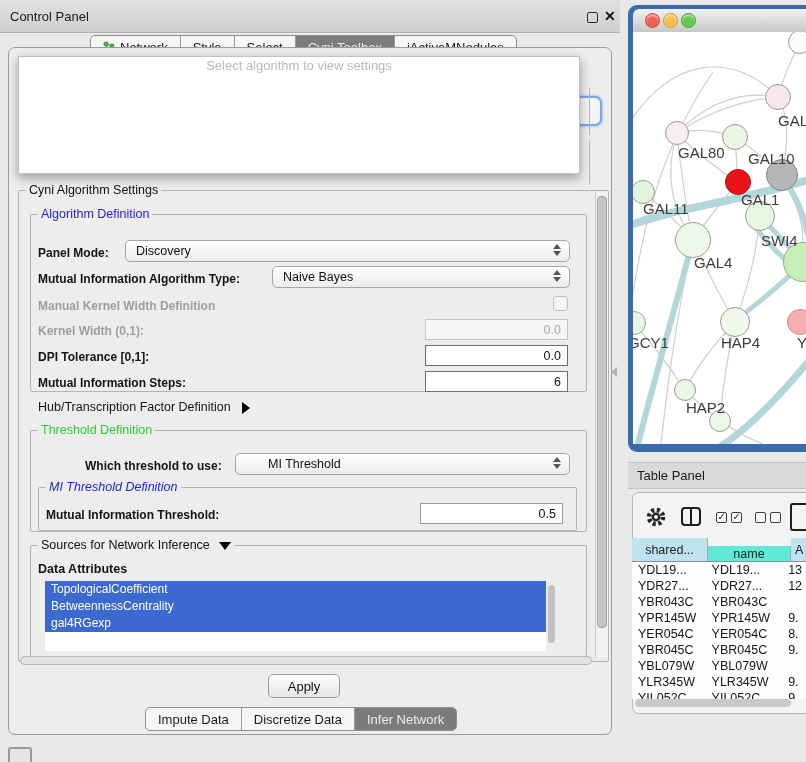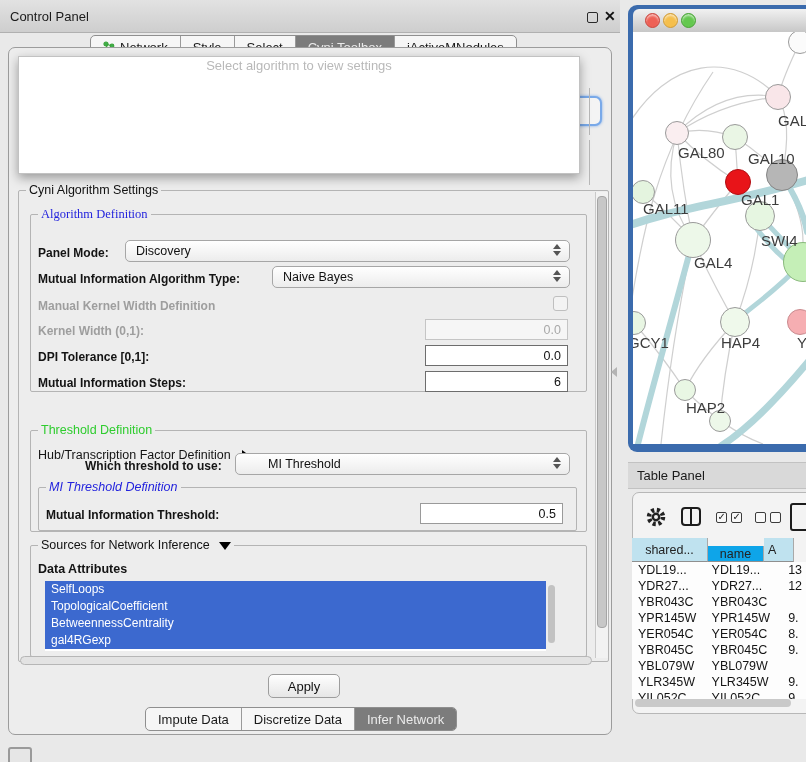--- a/index.html
+++ b/index.html
@@ -48,35 +48,35 @@
   .legend{position:absolute;background:#ededed;padding:0 3px;font-size:12.5px;color:#111;white-space:nowrap;}
   .legend.blue{color:var(--legend-blue,#2323dd);}
   .legend.green{color:var(--legend-green,#2ecc2e);}
 
   .settings-box{left:18px;top:190px;width:589px;height:470px;}
   .lg-settings{left:26px;top:183px;}
   .v-scroll{left:595px;top:192px;width:12px;height:466px;background:#f2f2f2;border-left:1px solid #c9c9c9;}
   .v-thumb{left:597px;top:196px;width:8px;height:430px;background:#c7c7c7;border:1px solid #a5a5a5;border-radius:4px;}
 
   .grp-algdef{left:30px;top:214px;width:555px;height:176px;}
-  .lg-algdef{left:38px;top:207px;font-family:Liberation Serif, serif;}
+  .lg-algdef{left:38px;top:207px;}
   .grp-threshold{left:30px;top:430px;width:555px;height:100px;}
   .lg-threshold{left:38px;top:423px;}
   .grp-mithresh{left:38px;top:487px;width:537px;height:42px;}
   .lg-mithresh{left:46px;top:480px;font-style:italic;}
   .grp-sources{left:30px;top:545px;width:555px;height:110px;}
   .lg-sources{left:38px;top:538px;}
   .tri-down{display:inline-block;margin-left:6px;width:0;height:0;
     border-left:6px solid transparent;border-right:6px solid transparent;border-top:8px solid #000;vertical-align:middle;}
   .tri-right{display:inline-block;margin-left:8px;width:0;height:0;
     border-top:6px solid transparent;border-bottom:6px solid transparent;border-left:8px solid #000;vertical-align:middle;}
 
   .lbl{font-size:12px;font-weight:bold;color:#141414;white-space:nowrap;}
   .lbl.dis{color:#9e9e9e;}
-  .plain{font-size:12.5px;color:#141414;white-space:nowrap;margin-top:48px;}
+  .plain{font-size:12.5px;color:#141414;white-space:nowrap;}
 
   .combo{height:22px;border:1px solid #a6a6a6;border-radius:5px;
     background:linear-gradient(#ffffff,#ececec);font-size:12.5px;color:#111;
     display:flex;align-items:center;padding-left:10px;box-sizing:border-box;}
   .combo .stepper{position:absolute;right:8px;top:3px;display:flex;flex-direction:column;line-height:0;}
   .combo .stepper i{width:0;height:0;border-left:4px solid transparent;border-right:4px solid transparent;}
   .combo .stepper .up{border-bottom:5px solid #555;margin-bottom:2px;}
   .combo .stepper .dn{border-top:5px solid #555;}
 
   .field{height:21px;box-sizing:border-box;background:#fff;border:1px solid #6d6d6d;
@@ -130,21 +130,21 @@
   .cbg2{left:755px;top:512px;}
   .mini-cb{width:9px;height:9px;border:1.5px solid #3c3c3c;border-radius:2px;background:#f8f8f8;
     margin-right:4px;position:relative;}
   .mini-cb.checked:after{content:"\2713";position:absolute;left:0.5px;top:-2.5px;font-size:10px;color:#222;}
   .doc-icon{left:790px;top:503px;width:15px;height:24px;border:2.5px solid #1c1c1c;border-radius:3px;}
 
   .tbl-header{left:632px;top:538px;height:24px;display:flex;font-size:12.5px;color:#222;}
   .th{display:flex;align-items:center;justify-content:center;box-sizing:border-box;
     border-right:1px solid #a9a9a9;border-bottom:1px solid #8f8f8f;overflow:hidden;}
   .th.c1{width:76px;background:var(--header-blue,#bfe2ef);}
-  .th.c2{width:56px;background:#0ea5e9;margin-top:8px;}
+  .th.c2{width:83px;background:#5eead4;margin-top:8px;}
   .th.c3{width:30px;background:var(--header-blue,#bfe2ef);justify-content:flex-start;padding-left:4px;}
   .tbl-body{left:632px;top:562px;width:182px;height:137px;overflow:hidden;background:#fdfdfd;}
   .trow{display:flex;height:16px;line-height:16px;font-size:12.5px;color:#151515;}
   .tc{overflow:hidden;white-space:nowrap;box-sizing:border-box;}
   .tc.c1{width:76px;padding-left:6px;}
   .tc.c2{width:77px;padding-left:4px;}
   .tc.c3{width:30px;padding-left:4px;}
   .tbl-hscroll{left:633px;top:699px;width:172px;height:10px;}
   .tbl-hthumb{width:156px;height:8px;background:#c9c9c9;border-radius:4px;margin-left:2px;}
 
@@ -261,21 +261,20 @@
   <span class="abs lbl" style="left:46px;top:508px;">Mutual Information Threshold:</span>
   <div class="abs field lite" style="left:420px;top:503px;width:143px;">0.5</div>
 
   <div class="abs grp grp-sources"></div>
   <span class="legend lg-sources">
     <span>Sources for Network Inference</span>
     <span class="tri-down"></span>
   </span>
   <span class="abs lbl" style="left:38px;top:562px;font-size:12.5px;">Data Attributes</span>
   <div class="abs attr-list" id="attr-list">
-      <div class="attr-item sel">SelfLoops</div>
       <div class="attr-item sel">TopologicalCoefficient</div>
       <div class="attr-item sel">BetweennessCentrality</div>
       <div class="attr-item sel">gal4RGexp</div>
     </div>
   <div class="abs attr-scroll"></div>
   <div class="abs attr-thumb"></div>
   <div class="abs h-scroll">
       <div class="h-thumb"></div>
     </div>
 

